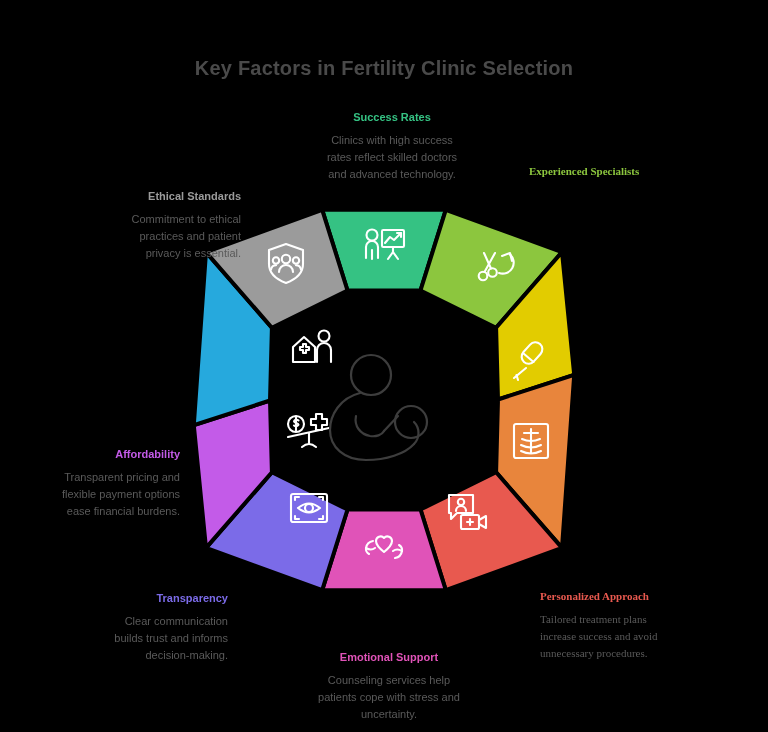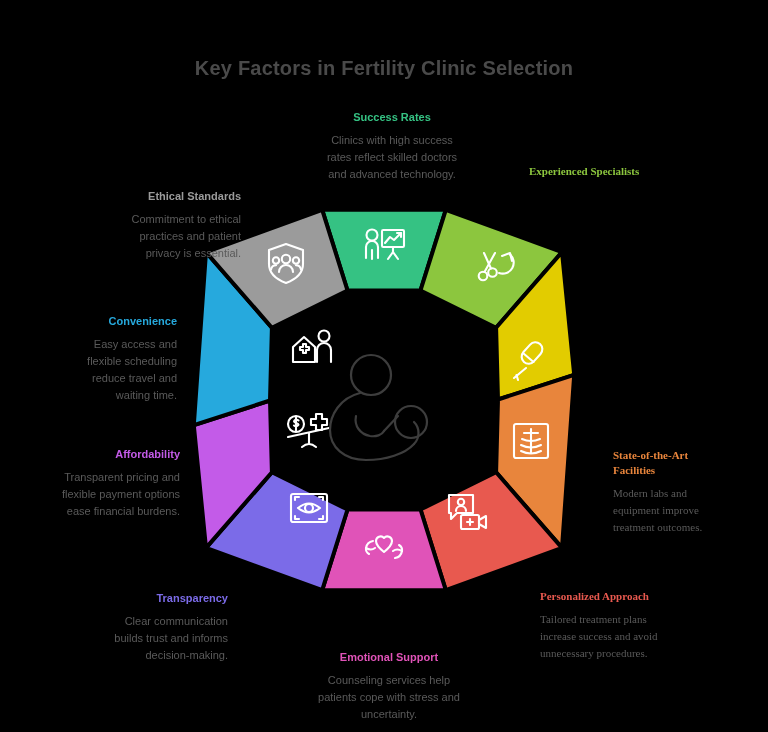--- a/index.html
+++ b/index.html
@@ -170,24 +170,20 @@
   <div class="label-block al-center" style="left:318px; top:98px; width:148px;">
     <div class="label-title" style="color:#35c283;">Success Rates</div>
     <div class="label-desc">Clinics with high success rates reflect skilled doctors and advanced technology.</div>
   </div>
 
   <div class="label-block al-left" style="left:529px; top:152px; width:116px;">
     <div class="label-title" style="color:#8cc63e;">Experienced Specialists</div>
   </div>
 
 
-  <div class="label-block al-left" style="left:613px; top:436px; width:116px;">
-    <div class="label-title" style="color:#e8853c;">State-of-the-Art Facilities</div>
-    <div class="label-desc">Modern labs and equipment improve treatment outcomes.</div>
-  </div>
 
   <div class="label-block al-left" style="left:540px; top:577px; width:120px;">
     <div class="label-title" style="color:#e8594f;">Personalized Approach</div>
     <div class="label-desc">Tailored treatment plans increase success and avoid unnecessary procedures.</div>
   </div>
 
   <div class="label-block al-center" style="left:313px; top:638px; width:152px;">
     <div class="label-title" style="color:#e053b8;">Emotional Support</div>
     <div class="label-desc">Counseling services help patients cope with stress and uncertainty.</div>
   </div>
@@ -195,23 +191,19 @@
   <div class="label-block al-right" style="left:106px; top:579px; width:122px;">
     <div class="label-title" style="color:#7b6be8;">Transparency</div>
     <div class="label-desc">Clear communication builds trust and informs decision-making.</div>
   </div>
 
   <div class="label-block al-right" style="left:55px; top:435px; width:125px;">
     <div class="label-title" style="color:#c35be8;">Affordability</div>
     <div class="label-desc">Transparent pricing and flexible payment options ease financial burdens.</div>
   </div>
 
-  <div class="label-block al-right" style="left:57px; top:302px; width:120px;">
-    <div class="label-title" style="color:#26a9dd;">Convenience</div>
-    <div class="label-desc">Easy access and flexible scheduling reduce travel and waiting time.</div>
-  </div>
 
   <div class="label-block al-right" style="left:111px; top:177px; width:130px;">
     <div class="label-title" style="color:#9b9b9b;">Ethical Standards</div>
     <div class="label-desc">Commitment to ethical practices and patient privacy is essential.</div>
   </div>
 
 </div>
 
 </body></html>

